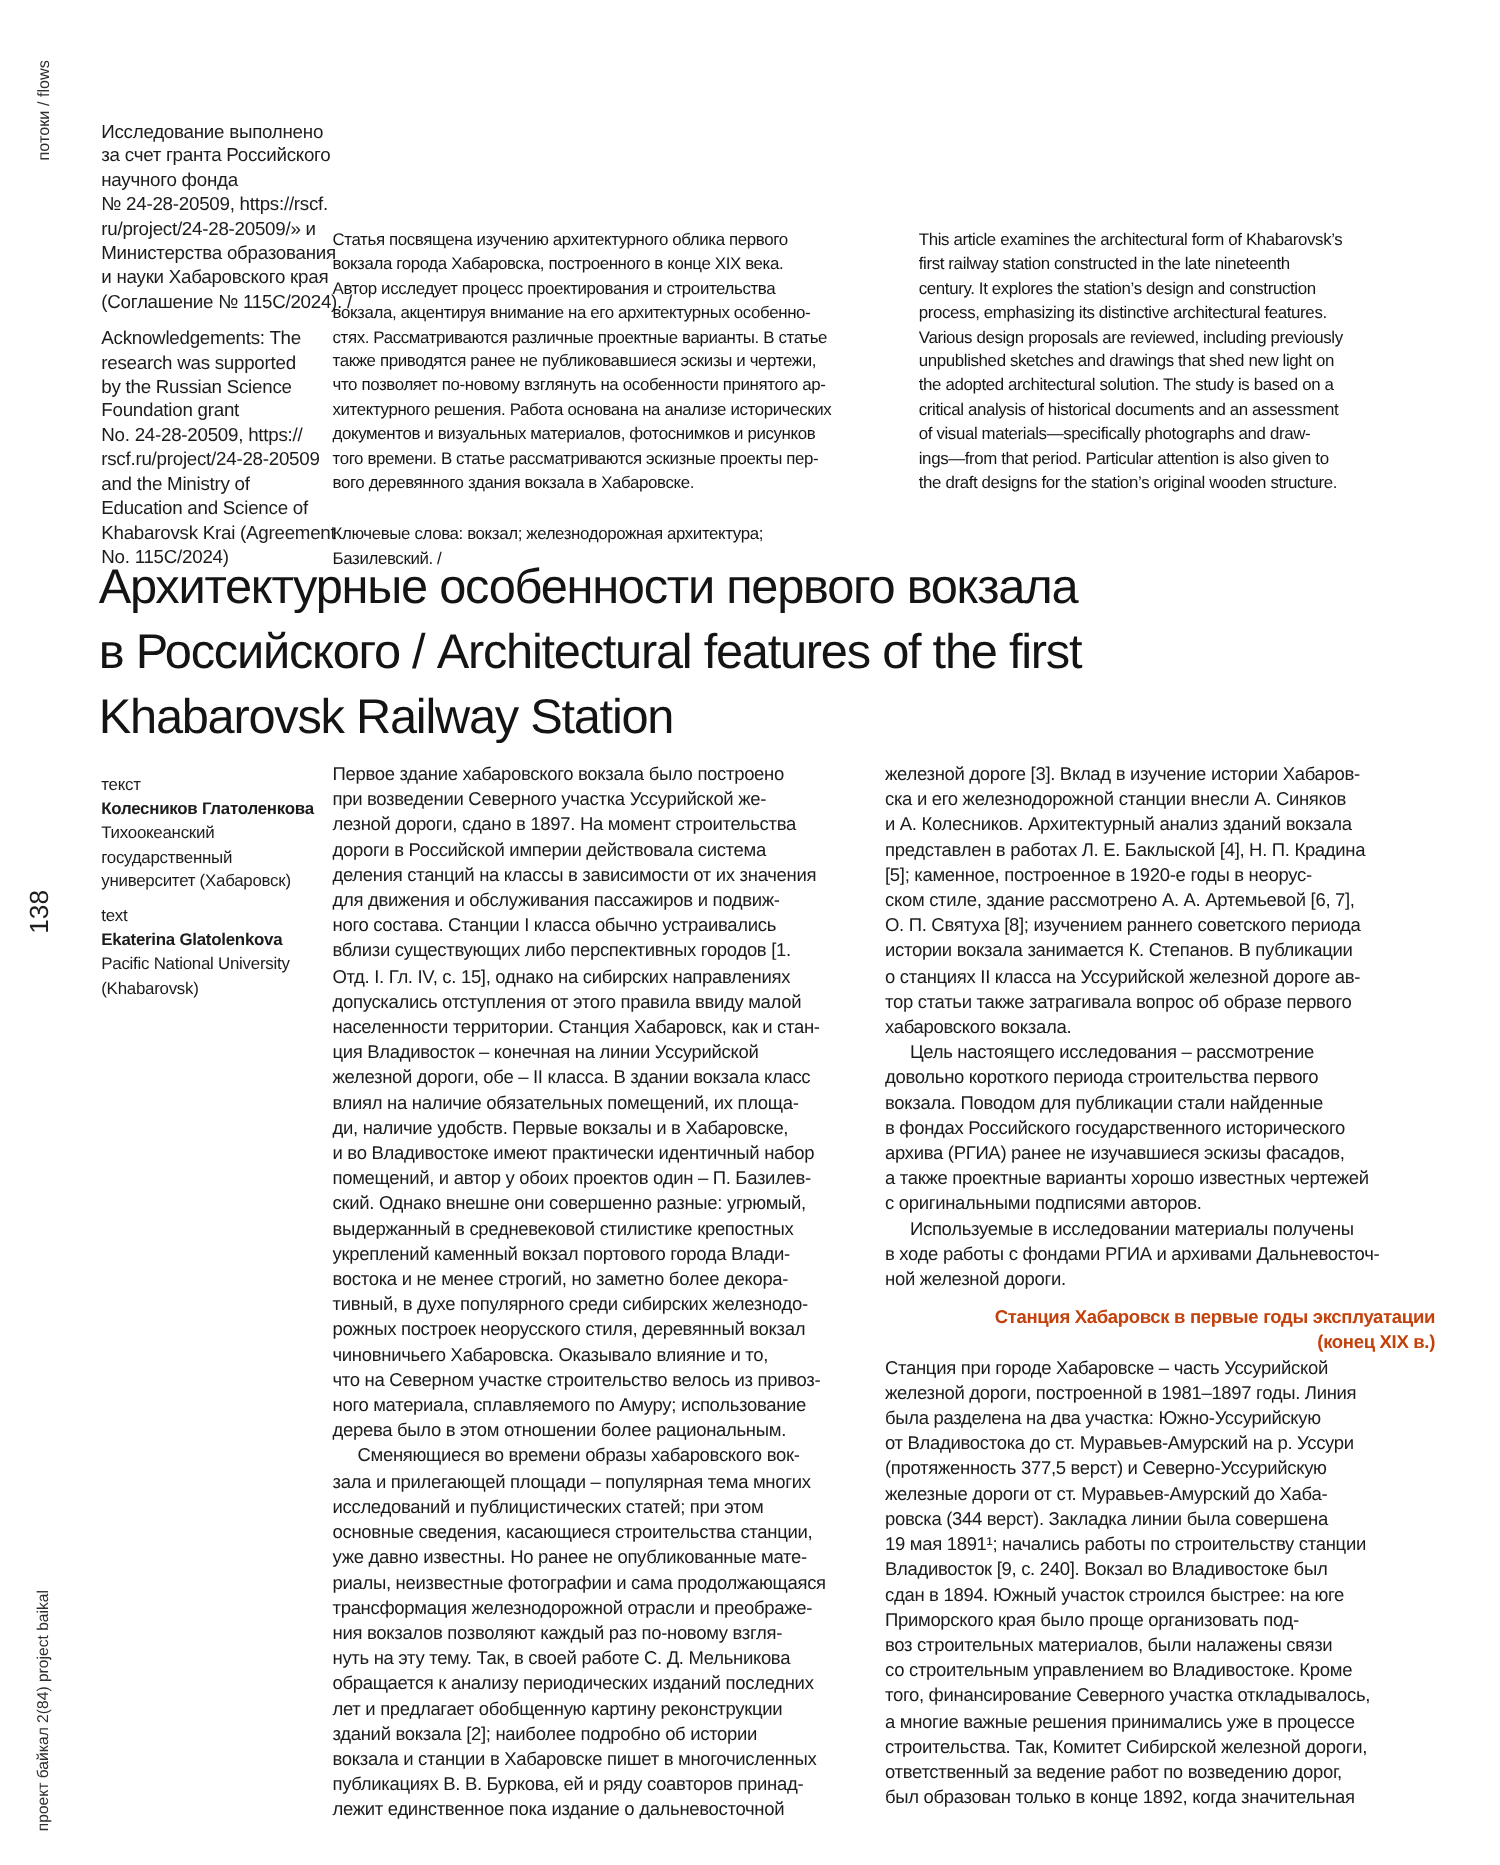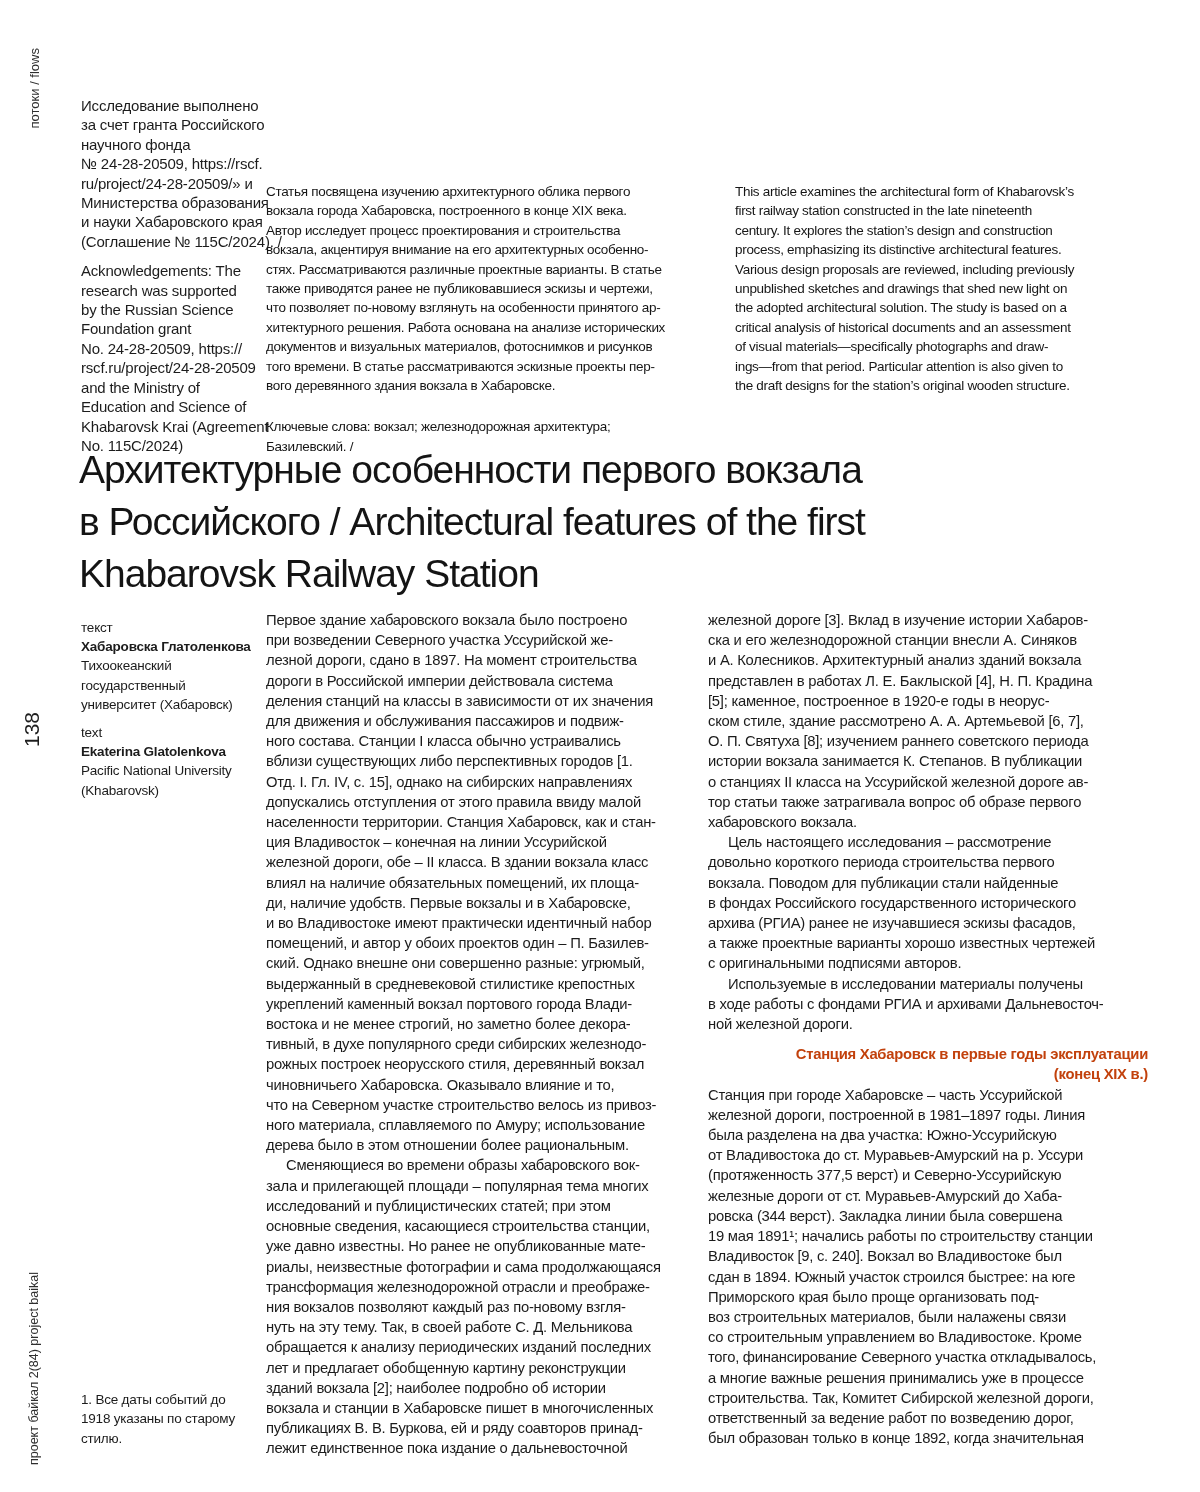--- a/index.html
+++ b/index.html
@@ -137,21 +137,21 @@
 the draft designs for the station’s original wooden structure.</p>
   </div>
 
   <h1 class="title">Архитектурные особенности первого вокзала
 в Российского / Architectural features of the first
 Khabarovsk Railway Station</h1>
 
   <div class="authors">
     <div class="group-ru">
       <div class="label">текст</div>
-      <div class="name">Хабаровска Глатоленкова</div>
+      <div class="name">Колесников Глатоленкова</div>
       <div class="affil">Тихоокеанский
 государственный
 университет (Хабаровск)</div>
     </div>
     <div class="group-en">
       <div class="label">text</div>
       <div class="name">Ekaterina Glatolenkova</div>
       <div class="affil">Pacific National University
 (Khabarovsk)</div>
     </div>
@@ -239,17 +239,14 @@
 Приморского края было проще организовать под-
 воз строительных материалов, были налажены связи
 со строительным управлением во Владивостоке. Кроме
 того, финансирование Северного участка откладывалось,
 а многие важные решения принимались уже в процессе
 строительства. Так, Комитет Сибирской железной дороги,
 ответственный за ведение работ по возведению дорог,
 был образован только в конце 1892, когда значительная</p>
   </div>
 
-  <p class="footnote">1. Все даты событий до
-1918 указаны по старому
-стилю.</p>
 
 </div>
 
 </body></html>

